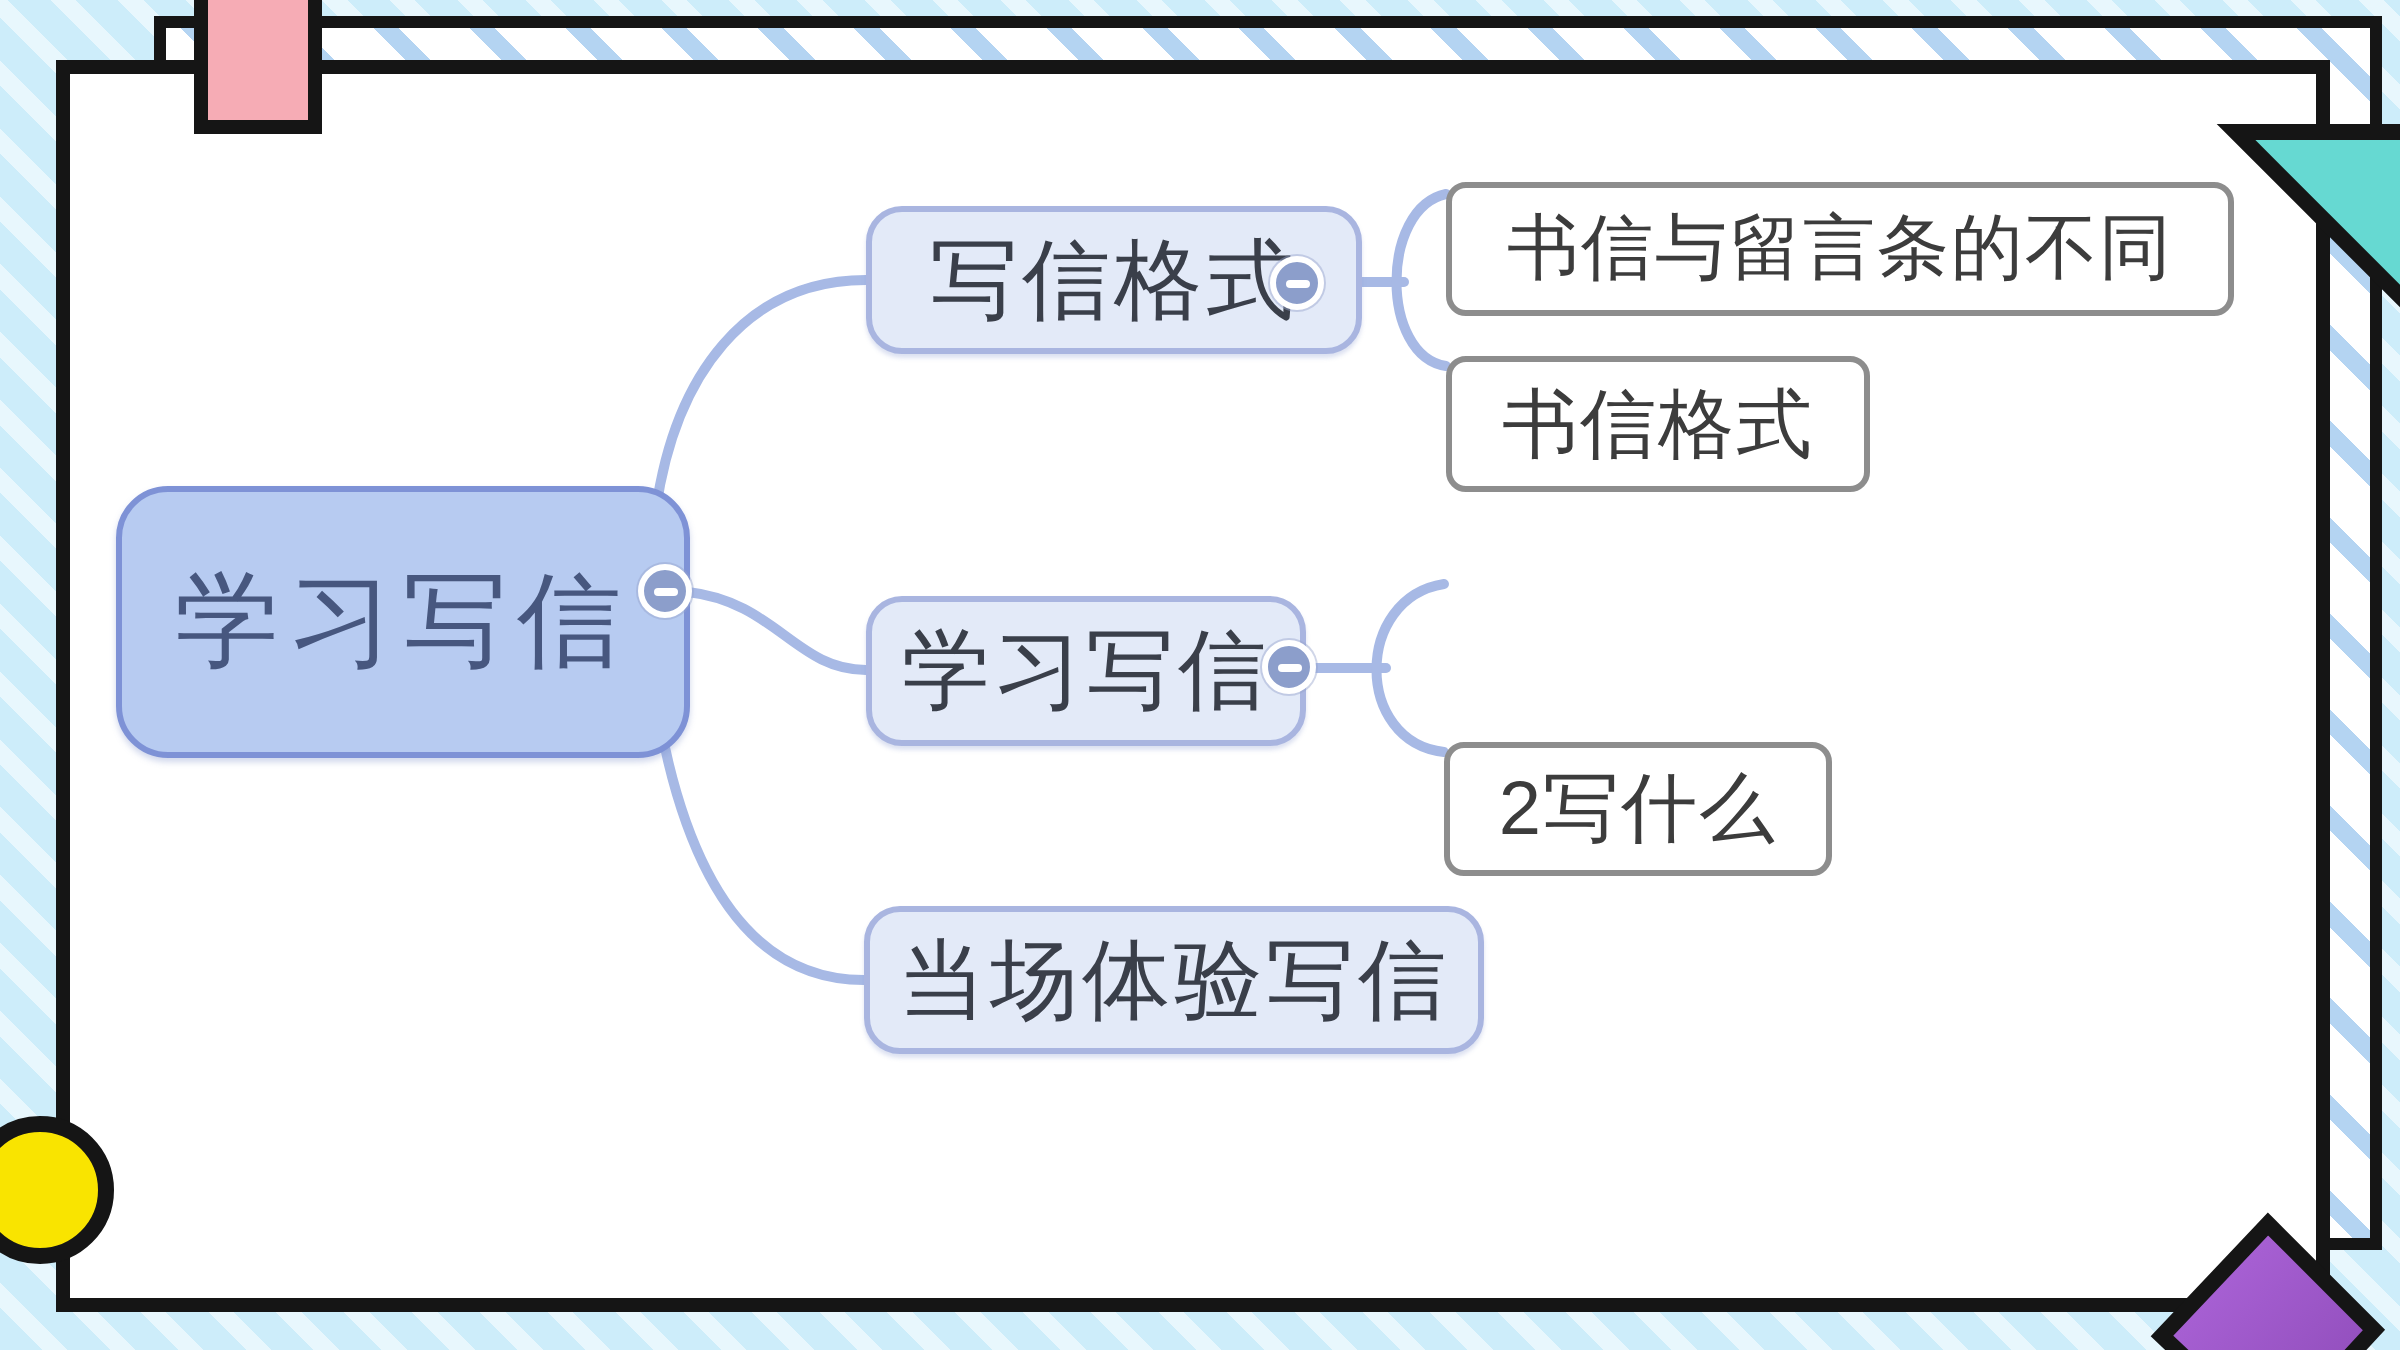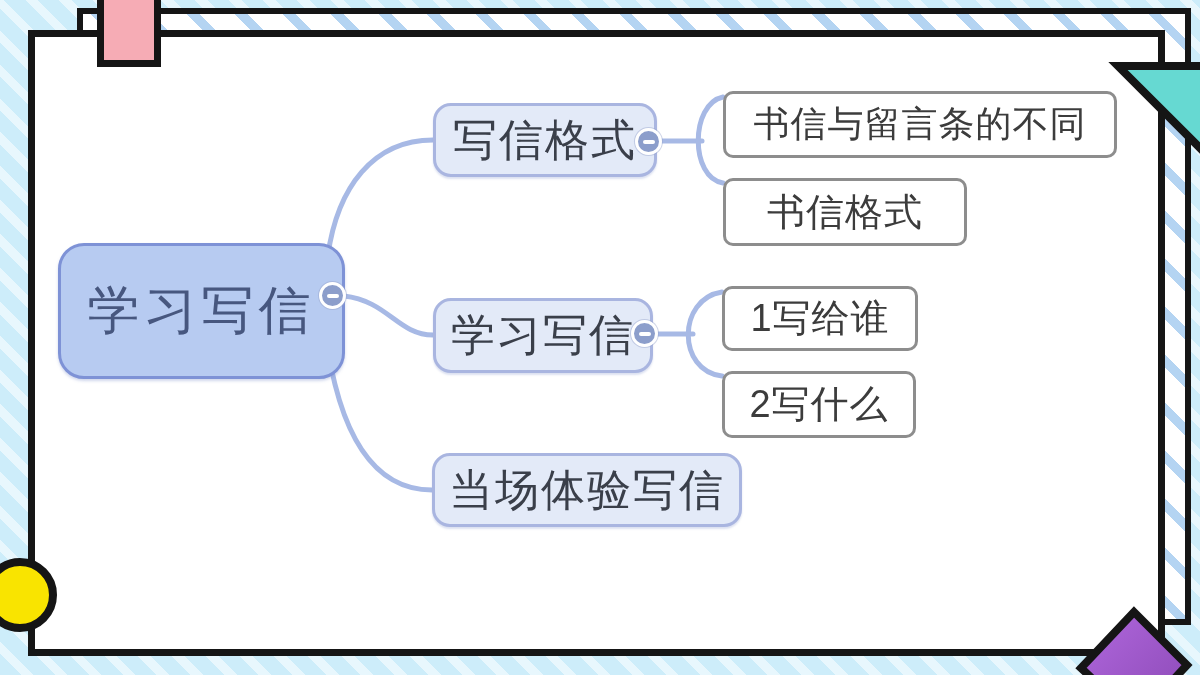--- a/index.html
+++ b/index.html
@@ -30,27 +30,27 @@
 
   
   .node{position:absolute;z-index:4;box-sizing:border-box;display:flex;
     align-items:center;justify-content:center;white-space:nowrap;}
   .node-root{left:58px;top:243px;width:287px;height:136px;border-radius:26px;
     background:#b7cbf1;border:3px solid #7e92d6;color:#47577f;font-size:52px;
     letter-spacing:5px;box-shadow:0 2px 3px rgba(120,140,200,.35);}
   .node-branch{background:#e3eaf8;border:3px solid #a9b5e0;border-radius:18px;
     color:#3a3f4a;font-size:44px;letter-spacing:2px;
     box-shadow:0 2px 2px rgba(140,155,210,.3);}
-  .node-b1{left:433px;top:103px;width:224px;height:74px;}
+  .node-b1{left:433px;top:103px;width:248px;height:74px;}
   .node-b2{left:433px;top:298px;width:220px;height:75px;}
   .node-b3{left:432px;top:453px;width:310px;height:74px;}
   .node-leaf{background:#ffffff;border:3px solid #8d8d8d;border-radius:10px;
     color:#3c3c3c;font-size:38px;letter-spacing:1px;margin-top:28px;}
   .node-a1{left:723px;top:63px;width:394px;height:67px;font-size:36px;}
-  .node-a2{left:723px;top:150px;width:244px;height:68px;}
+  .node-a2{left:723px;top:150px;width:212px;height:68px;}
   .node-c1{left:722px;top:258px;width:196px;height:65px;}
   .node-c2{left:722px;top:343px;width:194px;height:67px;}
 
   
   .minus{position:absolute;z-index:5;width:27px;height:27px;border-radius:50%;
     box-sizing:border-box;background:#8c9ecb;border:3px solid #ffffff;
     display:flex;align-items:center;justify-content:center;cursor:pointer;
     box-shadow:0 0 0 1px rgba(150,165,205,.45);}
   .minus .bar{width:12px;height:4px;border-radius:2px;background:#ffffff;}
   .minus-root{left:319px;top:282px;}
@@ -77,21 +77,20 @@
   </svg>
 
   <div class="node node-root">学习写信</div>
 
   <div class="node node-branch node-b1">写信格式</div>
   <div class="node node-branch node-b2">学习写信</div>
   <div class="node node-branch node-b3">当场体验写信</div>
 
   <div class="node node-leaf node-a1">书信与留言条的不同</div>
   <div class="node node-leaf node-a2">书信格式</div>
-  <div class="node node-leaf node-c1">1写给谁</div>
   <div class="node node-leaf node-c2">2写什么</div>
 
   <div class="minus minus-root">
     <span class="bar"></span>
   </div>
   <div class="minus minus-b1">
     <span class="bar"></span>
   </div>
   <div class="minus minus-b2">
     <span class="bar"></span>

